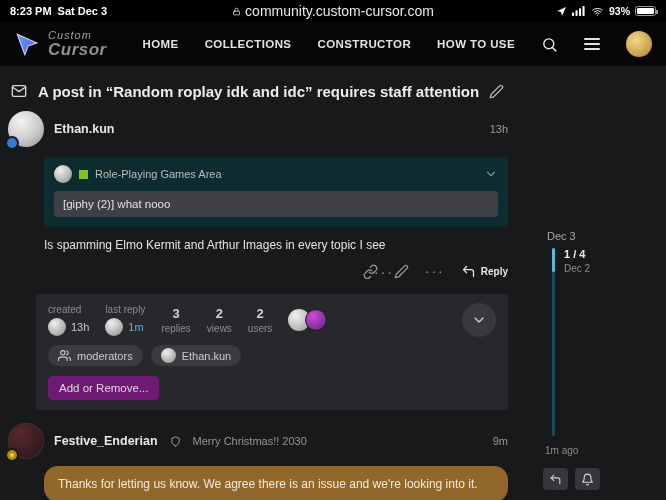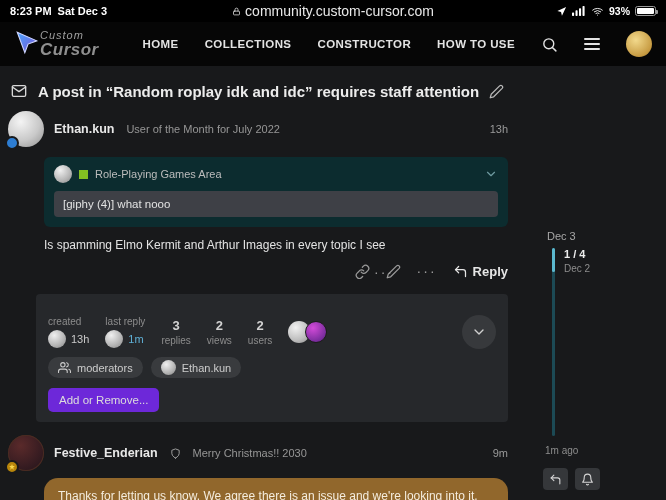--- a/index.html
+++ b/index.html
@@ -14,21 +14,21 @@
   .sb-right { margin-left:auto; display:flex; align-items:center; gap:5px; }
   .sb-right .pct { font-size:10.5px; font-weight:600; }
   .batt { width:21px; height:10px; border:1px solid #9a9a9a; border-radius:2.5px; position:relative; }
   .batt-fill { position:absolute; top:1px; left:1px; bottom:1px; width:88%; background:#fff; border-radius:1px; }
   .batt::after { content:""; position:absolute; right:-3px; top:2.5px; width:2px; height:4px; background:#9a9a9a; border-radius:0 1px 1px 0; }
   .ic { stroke:currentColor; fill:none; stroke-width:2; stroke-linecap:round; stroke-linejoin:round; display:block; }
   .ic-fill { fill:currentColor; stroke:none; display:block; }
 
   
   .siteheader { height:44px; background:#060606; display:flex; align-items:center; padding:0 14px; }
-  .logo { display:flex; align-items:flex-start; cursor:pointer; }
+  .logo { display:flex; align-items:flex-end; gap:8px; cursor:pointer; }
   .logo-text { line-height:1; color:#9f9f9f; }
   .logo-top { font-size:11px; font-style:italic; letter-spacing:1px; }
   .logo-bottom { font-size:17px; font-weight:700; font-style:italic; letter-spacing:0.5px; color:#8f8f8f; }
   .nav { margin-left:auto; display:flex; align-items:center; gap:26px; }
   .nav-link { font-size:11.5px; font-weight:700; letter-spacing:0.4px; color:#e3e3e3; cursor:pointer; }
   .hdr-iconbtn { color:#e3e3e3; cursor:pointer; display:flex; align-items:center; }
   .burger { display:flex; flex-direction:column; gap:3px; cursor:pointer; }
   .burger span { width:16px; height:2px; background:#e3e3e3; border-radius:1px; }
   .hdr-avatar { width:26px; height:26px; border-radius:50%; background:radial-gradient(circle at 38% 35%, #f2d98c, #c79b42 70%, #8a6620); cursor:pointer; }
 
@@ -67,42 +67,42 @@
   .q-chevron { margin-left:auto; color:#6f9aa0; cursor:pointer; }
   .quote-inner { margin-top:8px; background:#3e4046; border-radius:4px; padding:7px 9px; font-size:11.5px; color:#e2e2e2; }
 
   .post-text { margin-top:11px; font-size:12px; color:#e3e3e3; }
 
   
   .actions { display:flex; align-items:center; justify-content:flex-end; gap:16px; margin-top:9px; color:#9a9a9a; height:20px; }
   .act { cursor:pointer; display:flex; align-items:center; color:#9a9a9a; }
   .dots { font-size:14px; letter-spacing:2px; line-height:10px; color:#9a9a9a; cursor:pointer; }
   .reply-btn { display:flex; align-items:center; gap:5px; cursor:pointer; color:#e6e6e6; }
-  .reply-btn .lbl { font-size:13px; font-weight:700; }
+  .reply-btn .lbl { font-size:10px; font-weight:700; }
   .collapsed-dots { position:absolute; left:330px; margin-top:2px; }
 
   
-  .topic-map { margin:13px 14px 0 28px; background:#26282b; border-radius:4px; padding:21px 12px 10px; }
+  .topic-map { margin:13px 14px 0 28px; background:#26282b; border-radius:4px; padding:9px 12px 10px; }
   .map-row1 { display:flex; align-items:center; gap:16px; }
   .map-col { display:flex; flex-direction:column; gap:3px; }
   .map-label { font-size:10px; color:#8d8d8d; }
   .map-val { display:flex; align-items:center; gap:5px; font-size:11px; color:#c9c9c9; }
   .map-av { width:18px; height:18px; border-radius:50%; background:radial-gradient(circle at 35% 30%, #efefef, #b3b3b3 60%, #808080); cursor:pointer; }
   .blue { color:#5fb0d6; }
   .stat { display:flex; flex-direction:column; align-items:center; gap:2px; }
   .stat-num { font-size:13px; font-weight:700; color:#d2d2d2; }
   .av-stack { display:flex; }
   .av-stack .s1 { width:22px; height:22px; border-radius:50%; background:radial-gradient(circle at 35% 30%, #f1f1f1, #bdbdbd 60%, #8a8a8a); cursor:pointer; }
   .av-stack .s2 { width:22px; height:22px; border-radius:50%; margin-left:-5px; background:radial-gradient(circle at 35% 30%, #d24bd8, #7b2d9e 70%, #4c1b63); border:1px solid #1b1b1b; cursor:pointer; }
   .map-toggle { margin-left:auto; width:34px; height:34px; border-radius:50%; background:#37393c; display:flex; align-items:center; justify-content:center; color:#cfcfcf; cursor:pointer; border:none; }
   .map-row2 { display:flex; align-items:center; gap:8px; margin-top:8px; }
   .pill { display:flex; align-items:center; gap:6px; background:#393b3e; border-radius:12px; padding:3px 10px; font-size:11px; color:#cccccc; cursor:pointer; height:21px; }
   .pill .map-av { width:15px; height:15px; }
   .map-row3 { margin-top:10px; }
-  .add-remove { background:#6d28d9; border:none; color:#dcdcdc; font-size:11.5px; padding:6px 11px; border-radius:5px; cursor:pointer; font-family:inherit; }
+  .add-remove { background:#701a75; border:none; color:#dcdcdc; font-size:11.5px; padding:6px 11px; border-radius:5px; cursor:pointer; font-family:inherit; }
 
   
   .staff-bubble { margin:7px 14px 0 36px; background:#91672c; border-radius:14px; padding:11px 14px; font-size:12px; color:#f4ecdd; }
 
   
   .timeline { position:absolute; left:541px; top:119px; width:120px; }
   .tl-date-top { font-size:11px; color:#a8a8a8; padding-left:6px; cursor:pointer; }
   .tl-track-row { display:flex; margin-top:6px; }
   .tl-track { width:3px; height:188px; background:#1c4a55; border-radius:2px; margin-left:11px; cursor:pointer; }
   .tl-handle { width:3px; height:24px; background:#5cb9cf; border-radius:2px; cursor:grab; }
@@ -203,37 +203,36 @@
   </div>
 
   <div class="layout">
     <div class="posts">
 
       <div class="post-head">
         <div class="avatar av-36 av-ethan">
           <span class="flair flair-blue"></span>
         </div>
         <span class="p-name">Ethan.kun</span>
-        <span class="p-title">User of the Month for July 2022</span>
         <span class="p-time">13h</span>
       </div>
 
       <div class="post-body-wrap">
         <div class="quote-box">
           <div class="quote-head">
             <span class="q-avatar"></span>
             <span class="q-cat-badge"></span>
             <span class="q-cat">Role-Playing Games Area</span>
             <span class="q-chevron">
               <svg class="ic" width="14" height="14" viewBox="0 0 24 24">
                   <polyline points="6 9 12 15 18 9"></polyline>
                 </svg>
             </span>
           </div>
-          <div class="quote-inner">[giphy (4)] what nooo</div>
+          <div class="quote-inner">[giphy (2)] what nooo</div>
         </div>
 
         <div class="post-text">Is spamming Elmo Kermit and Arthur Images in every topic I see</div>
 
         <div class="actions" style="position:relative;">
           <span class="dots collapsed-dots">···</span>
           <span class="act">
             <svg class="ic" width="15" height="15" viewBox="0 0 24 24">
                 <path d="M10 13a5 5 0 0 0 7.54.54l3-3a5 5 0 0 0-7.07-7.07l-1.72 1.71"></path>
                 <path d="M14 11a5 5 0 0 0-7.54.54l-3 3a5 5 0 0 0 7.07 7.07l1.71-1.71"></path>

